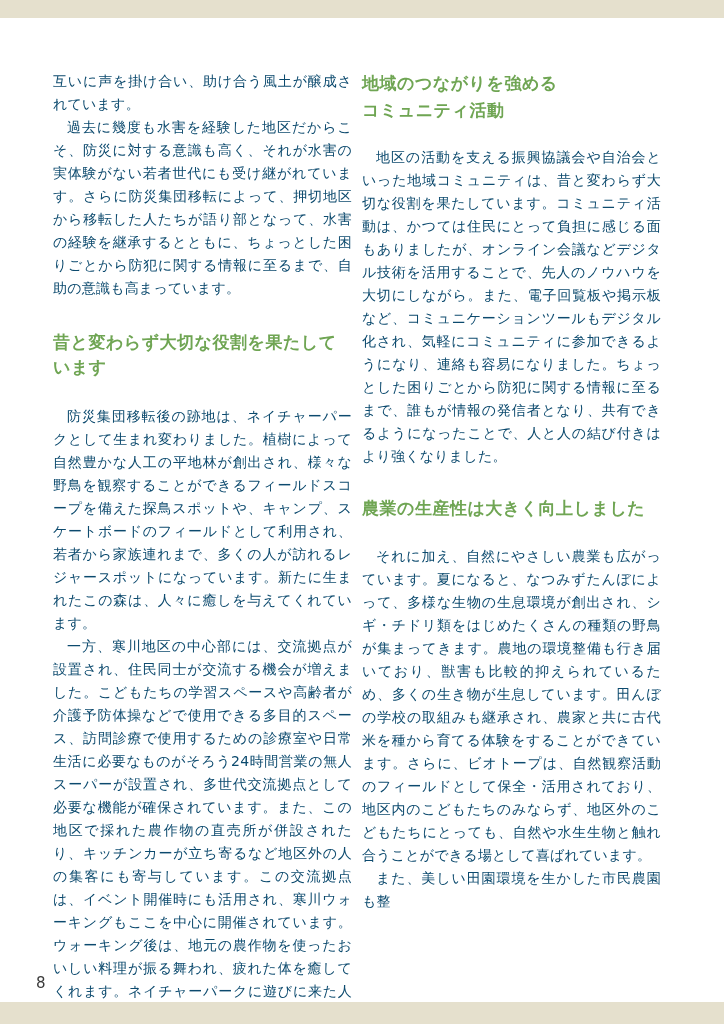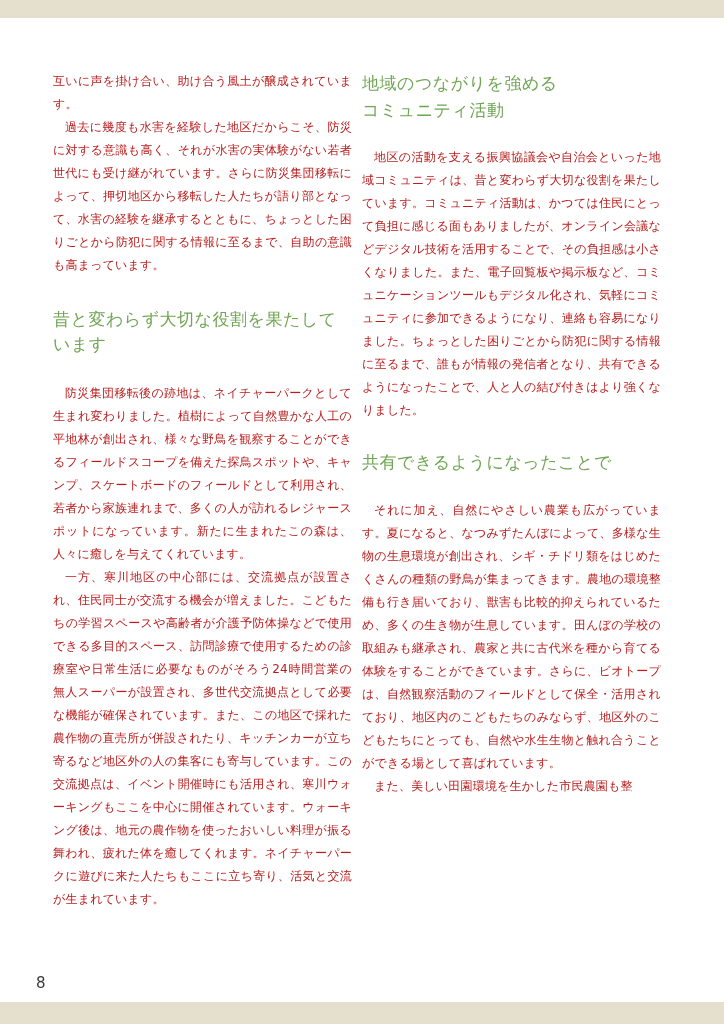--- a/index.html
+++ b/index.html
@@ -27,32 +27,32 @@
     position: absolute;
     top: 70px;
     left: 53px;
     display: flex;
     gap: 10px;
   }
   .col { width: 299px; }
 
   .para {
     margin: 0;
-    font-size: 12px;
+    font-size: 14px;
     line-height: 23px;
-    color: #b91c1c;
+    color: #0c4a6e;
     text-align: justify;
     letter-spacing: 0.2px;
   }
   .para.indent { text-indent: 1em; }
 
   .heading {
     margin: 0;
     font-size: 17px;
-    font-weight: normal;
+    font-weight: bold;
     color: #6fa553;
     line-height: 25px;
     letter-spacing: 0.5px;
   }
   .heading-top {
     margin: 0 0 22px 0;
     line-height: 27px;
     white-space: pre-line;
   }
   .heading-mid-left  { margin: 30px 0 25px 0; }
@@ -77,22 +77,22 @@
     <p class="para">互いに声を掛け合い、助け合う風土が醸成されています。</p>
     <p class="para indent">過去に幾度も水害を経験した地区だからこそ、防災に対する意識も高く、それが水害の実体験がない若者世代にも受け継がれています。さらに防災集団移転によって、押切地区から移転した人たちが語り部となって、水害の経験を継承するとともに、ちょっとした困りごとから防犯に関する情報に至るまで、自助の意識も高まっています。</p>
     <h2 class="heading heading-mid-left">昔と変わらず大切な役割を果たしています</h2>
     <p class="para indent">防災集団移転後の跡地は、ネイチャーパークとして生まれ変わりました。植樹によって自然豊かな人工の平地林が創出され、様々な野鳥を観察することができるフィールドスコープを備えた探鳥スポットや、キャンプ、スケートボードのフィールドとして利用され、若者から家族連れまで、多くの人が訪れるレジャースポットになっています。新たに生まれたこの森は、人々に癒しを与えてくれています。</p>
     <p class="para indent">一方、寒川地区の中心部には、交流拠点が設置され、住民同士が交流する機会が増えました。こどもたちの学習スペースや高齢者が介護予防体操などで使用できる多目的スペース、訪問診療で使用するための診療室や日常生活に必要なものがそろう24時間営業の無人スーパーが設置され、多世代交流拠点として必要な機能が確保されています。また、この地区で採れた農作物の直売所が併設されたり、キッチンカーが立ち寄るなど地区外の人の集客にも寄与しています。この交流拠点は、イベント開催時にも活用され、寒川ウォーキングもここを中心に開催されています。ウォーキング後は、地元の農作物を使ったおいしい料理が振る舞われ、疲れた体を癒してくれます。ネイチャーパークに遊びに来た人たちもここに立ち寄り、活気と交流が生まれています。</p>
   </section>
 
   <section class="col">
     <h2 class="heading heading-top">地域のつながりを強める
 コミュニティ活動</h2>
-    <p class="para indent">地区の活動を支える振興協議会や自治会といった地域コミュニティは、昔と変わらず大切な役割を果たしています。コミュニティ活動は、かつては住民にとって負担に感じる面もありましたが、オンライン会議などデジタル技術を活用することで、その負担感は小さくなりました。また、電子回覧板や掲示板など、コミュニケーションツールもデジタル化され、気軽にコミュニティに参加できるようになり、連絡も容易になりました。ちょっとした困りごとから防犯に関する情報に至るまで、誰もが情報の発信者となり、共有できるようになったことで、人と人の結び付きはより強くなりました。</p>
-    <h2 class="heading heading-mid-right">共有できるようになったことで</h2>
+    <p class="para indent">地区の活動を支える振興協議会や自治会といった地域コミュニティは、昔と変わらず大切な役割を果たしています。コミュニティ活動は、かつては住民にとって負担に感じる面もありましたが、オンライン会議などデジタル技術を活用することで、先人のノウハウを大切にしながら。また、電子回覧板や掲示板など、コミュニケーションツールもデジタル化され、気軽にコミュニティに参加できるようになり、連絡も容易になりました。ちょっとした困りごとから防犯に関する情報に至るまで、誰もが情報の発信者となり、共有できるようになったことで、人と人の結び付きはより強くなりました。</p>
+    <h2 class="heading heading-mid-right">農業の生産性は大きく向上しました</h2>
     <p class="para indent">それに加え、自然にやさしい農業も広がっています。夏になると、なつみずたんぼによって、多様な生物の生息環境が創出され、シギ・チドリ類をはじめたくさんの種類の野鳥が集まってきます。農地の環境整備も行き届いており、獣害も比較的抑えられているため、多くの生き物が生息しています。田んぼの学校の取組みも継承され、農家と共に古代米を種から育てる体験をすることができています。さらに、ビオトープは、自然観察活動のフィールドとして保全・活用されており、地区内のこどもたちのみならず、地区外のこどもたちにとっても、自然や水生生物と触れ合うことができる場として喜ばれています。</p>
     <p class="para indent">また、美しい田園環境を生かした市民農園も整</p>
   </section>
 
 </main>
 
 <div class="page-number">8</div>
 
 <div class="band band-bottom"></div>
 

